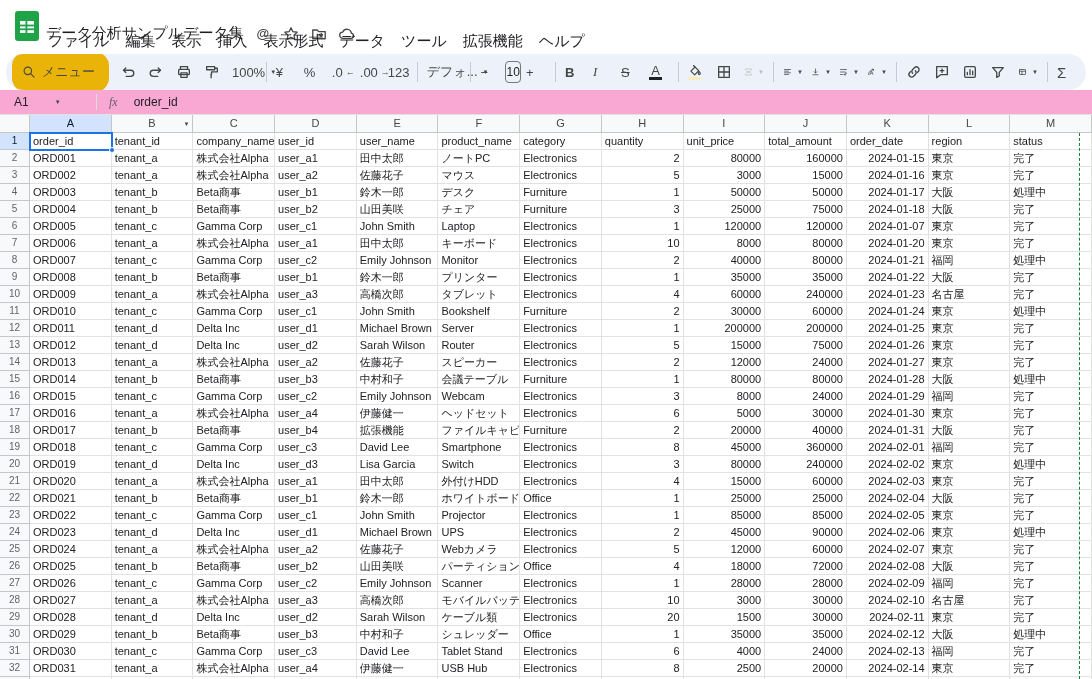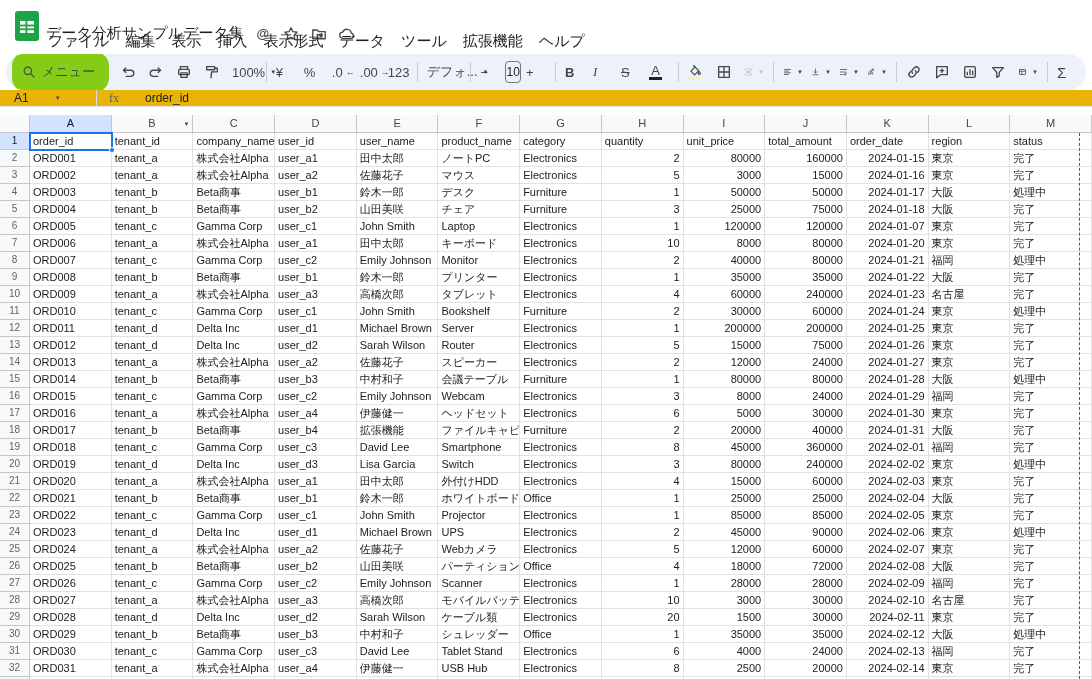--- a/index.html
+++ b/index.html
@@ -25,44 +25,44 @@
   
   .toolbar {
     position:absolute; top:54px; left:6px; right:6px; height:36px;
     background:#edf2fa; border-radius:18px;
     display:flex; align-items:center; padding:0 6px; gap:2px;
     font-size:13px; color:#444746; white-space:nowrap; overflow:hidden;
   }
   .tb-btn { display:flex; align-items:center; justify-content:flex-start; min-width:26px; height:26px;
             border-radius:4px; padding:0 3px; gap:3px; }
   .tb-text { font-size:13px; color:#444746; }
-  .search-pill { display:flex; align-items:center; gap:6px; background:#84cc16; border-radius:14px;
+  .search-pill { display:flex; align-items:center; gap:6px; background:#eab308; border-radius:14px;
                  height:40px; padding:0 14px 0 10px; margin-right:6px; }
   .search-pill .tb-text { color:#444746; }
   .sep { width:1px; height:20px; background:#c7cad1; margin:0 4px; flex:0 0 1px; }
   .caret { font-size:6px; color:#444746; margin-left:2px; }
   .fontsize-box { width:26px; height:22px; border:1px solid #747775; border-radius:4px;
                   display:flex; align-items:center; justify-content:center; font-size:12px; color:#202124; }
   .bold-g { font-weight:bold; font-size:13px; }
   .italic-g { font-style:italic; font-family:"Liberation Serif",serif; font-size:13px; }
   .strike-g { text-decoration:line-through; font-size:13px; }
   .acolor { display:flex; flex-direction:column; align-items:center; line-height:11px; }
   .acolor .bar { width:13px; height:3px; background:#202124; margin-top:1px; }
   .fillbar { width:13px; height:3px; background:#f7edc1; margin-top:1px; }
   .disabled .ic { stroke:#b8bcc1; }
   .disabled .caret { color:#b8bcc1; }
   .sigma { font-size:15px; color:#444746; }
 
   
-  .formulabar { position:absolute; top:90px; left:0; right:0; height:17px; background:#eab308;
+  .formulabar { position:absolute; top:90px; left:0; right:0; height:25px; background:#f9a8d4;
                 display:flex; align-items:center; border-bottom:1px solid #e1e3e1; }
   .namebox { width:96px; display:flex; align-items:center; padding-left:14px; font-size:12px; color:#202124; }
   .namebox .caret { margin-left:26px; }
   .fb-sep { width:1px; height:16px; background:#dadce0; }
-  .fx { font-family:"Liberation Serif",serif; font-size:12px; color:#5f6368; margin:0 26px 0 12px; }
+  .fx { font-style:italic; font-family:"Liberation Serif",serif; font-size:12px; color:#5f6368; margin:0 16px 0 12px; }
   .fb-value { font-size:12px; color:#202124; }
 
   
   .gridwrap { position:absolute; top:115px; left:0; right:0; bottom:0; overflow:hidden; background:#fff; }
   #grid { display:grid; grid-template-columns:30px repeat(13,1fr); grid-template-rows:18px repeat(33,17px); }
   .corner { background:#f8f9fa; border-right:1px solid #c4c7c5; border-bottom:1px solid #c4c7c5; }
   .colhead { background:#f8f9fa; border-right:1px solid #c4c7c5; border-bottom:1px solid #c4c7c5;
              font-size:11px; color:#444746; text-align:center; line-height:17px; position:relative; }
   .rowhead { background:#f8f9fa; border-right:1px solid #c4c7c5; border-bottom:1px solid #c4c7c5;
              font-size:10px; color:#5f6368; text-align:center; line-height:16px; }

